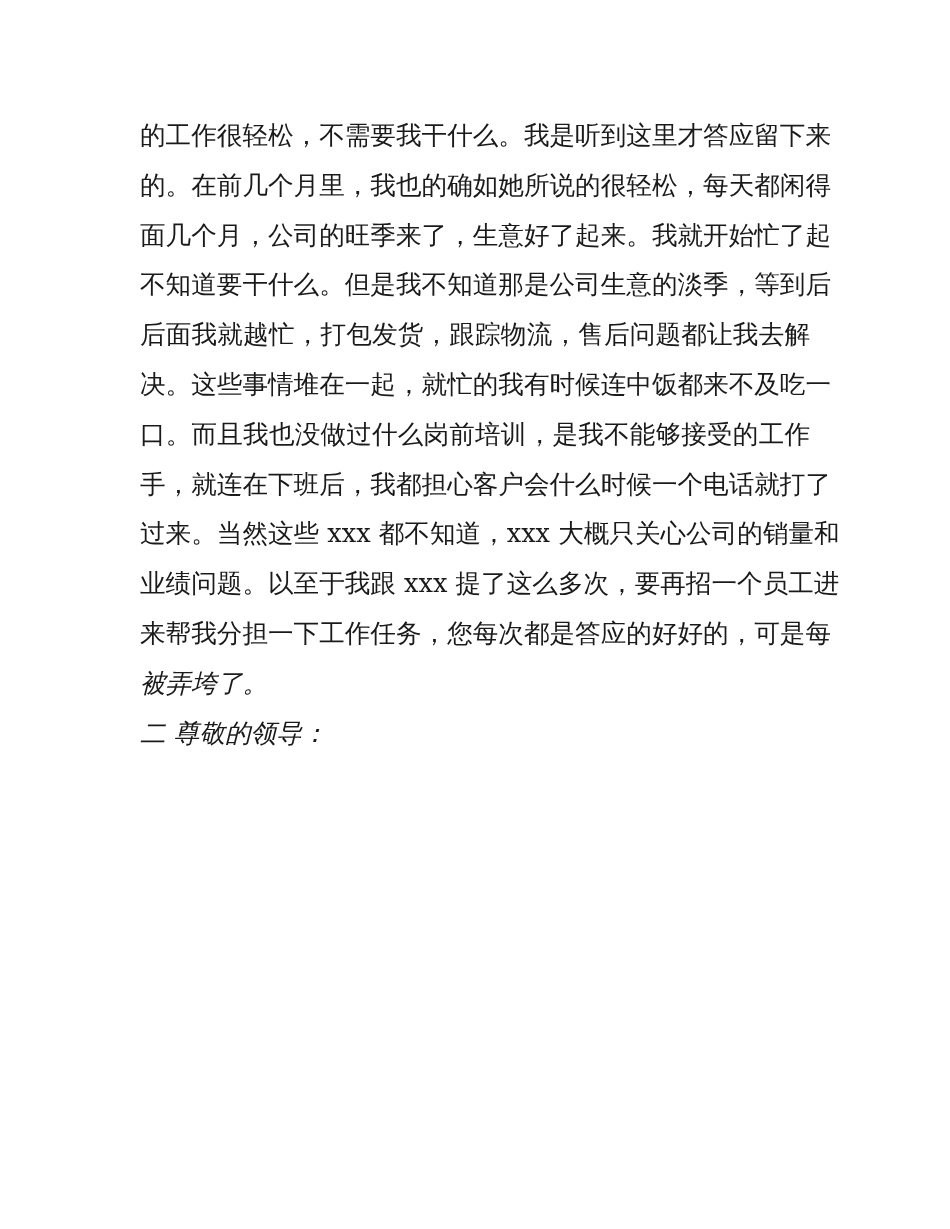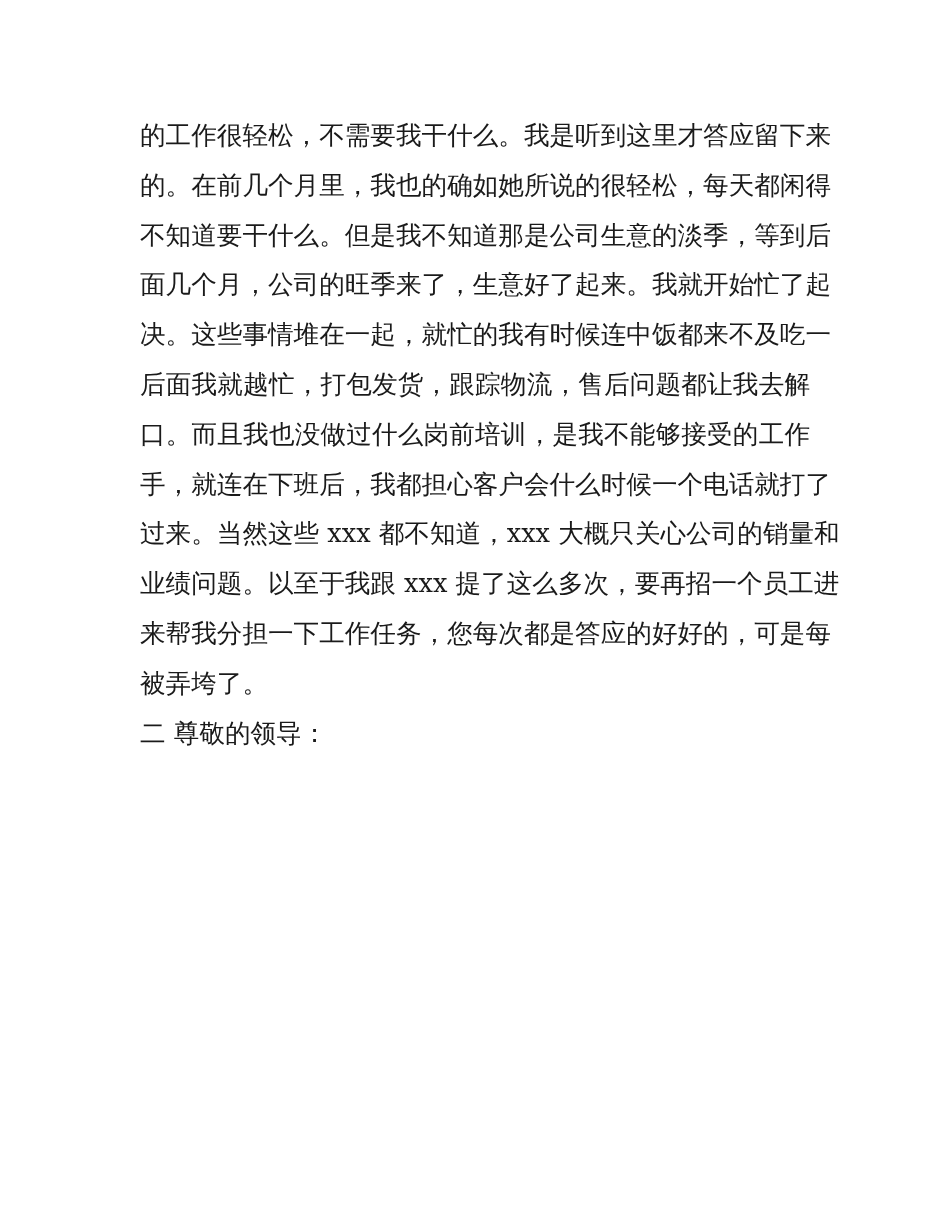--- a/index.html
+++ b/index.html
@@ -35,35 +35,36 @@
     line-height: 49.8px;
     font-size: 25.6px;
     white-space: nowrap;
     text-align: justify;
     text-align-last: justify;
     letter-spacing: 0;
   }
   .line.last {
     text-align: center;
     text-align-last: left;
+    font-style: italic;
   }
 </style>
 </head>
 <body>
 
 <div class="page">
   <div class="text-block">
 
     <div>
       <div class="line">的工作很轻松，不需要我干什么。我是听到这里才答应留下来</div>
       <div class="line">的。在前几个月里，我也的确如她所说的很轻松，每天都闲得</div>
+      <div class="line">面几个月，公司的旺季来了，生意好了起来。我就开始忙了起</div>
       <div class="line">不知道要干什么。但是我不知道那是公司生意的淡季，等到后</div>
-      <div class="line">面几个月，公司的旺季来了，生意好了起来。我就开始忙了起</div>
+      <div class="line">后面我就越忙，打包发货，跟踪物流，售后问题都让我去解</div>
       <div class="line">决。这些事情堆在一起，就忙的我有时候连中饭都来不及吃一</div>
-      <div class="line">后面我就越忙，打包发货，跟踪物流，售后问题都让我去解</div>
       <div class="line">口。而且我也没做过什么岗前培训，是我不能够接受的工作</div>
       <div class="line">手，就连在下班后，我都担心客户会什么时候一个电话就打了</div>
       <div class="line">过来。当然这些 xxx 都不知道，xxx 大概只关心公司的销量和</div>
       <div class="line">业绩问题。以至于我跟 xxx 提了这么多次，要再招一个员工进</div>
       <div class="line">来帮我分担一下工作任务，您每次都是答应的好好的，可是每</div>
       <div class="line last">被弄垮了。</div>
     </div>
 
 
     <div>

